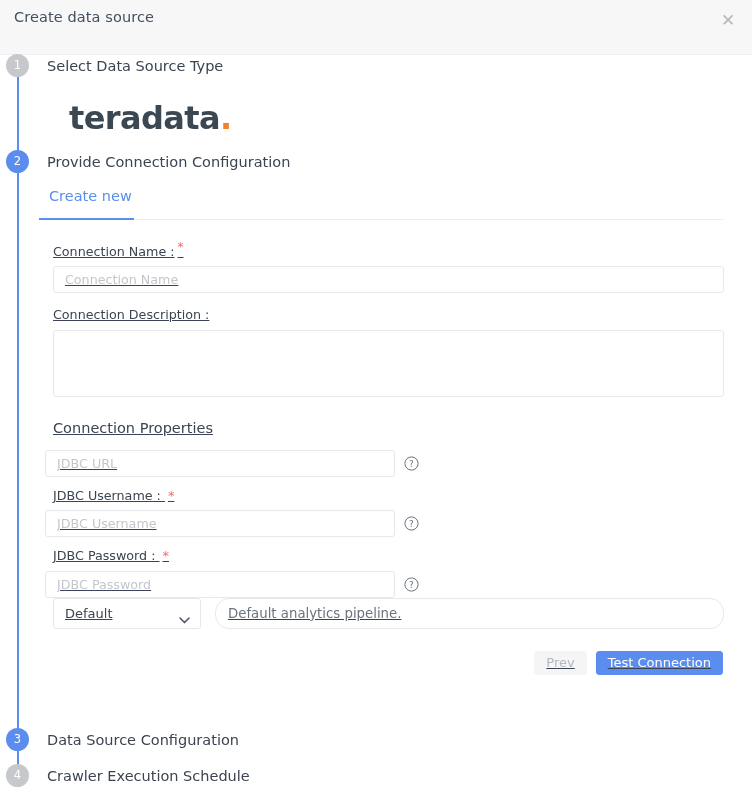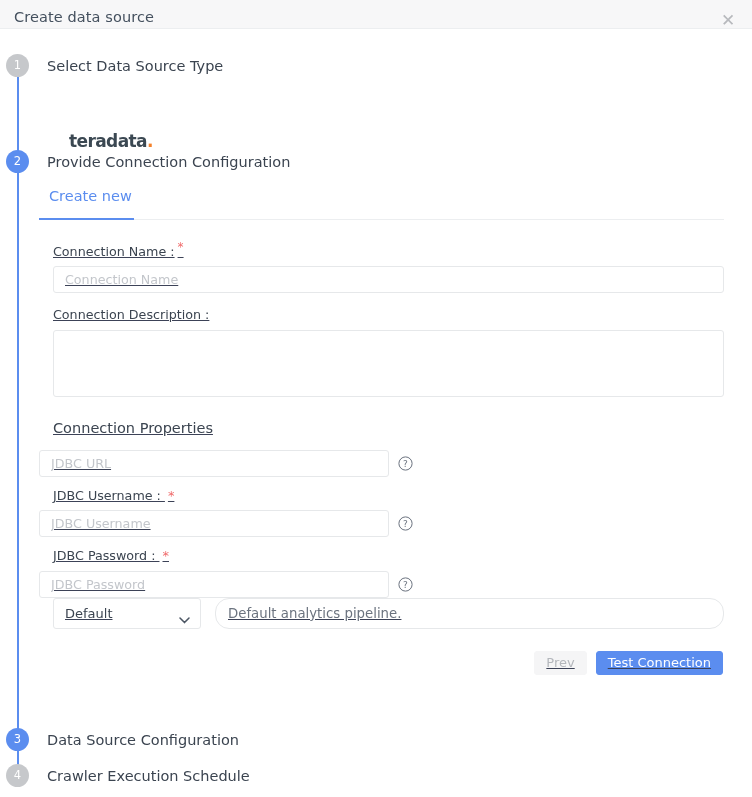--- a/index.html
+++ b/index.html
@@ -15,21 +15,21 @@
     color: #3c4257;
     overflow: hidden;
     position: relative;
   }
 
   
   .dlg-header {
     position: absolute;
     left: 0; top: 0;
     width: 752px;
-    height: 29px;
+    height: 55px;
     background: #f7f7f8;
     border-bottom: 1px solid #eceef0;
   }
   .dlg-title {
     position: absolute;
     left: 14px;
     top: 9px;
     font-size: 14.5px;
     color: #44505e;
     letter-spacing: .1px;
@@ -167,21 +167,21 @@
   .section-heading {
     font-size: 14.5px;
     color: #3b4450;
     margin: 23px 0 14px 14px;
   }
 
   .prop-row {
     position: relative;
     display: flex;
     align-items: center;
-    margin-left: 0;
+    margin-left: 6px;
   }
   .prop-row .input { width: 350px; }
 
   .help-icon {
     width: 15px;
     height: 15px;
     margin-left: 9px;
     flex: 0 0 15px;
     cursor: pointer;
   }
@@ -271,26 +271,25 @@
     color: #ffffff;
     border-color: #5b8def;
   }
 
   
   .logo {
     position: absolute;
     left: 69px;
     top: 99px;
     font-family: "DejaVu Sans", "Liberation Sans", sans-serif;
-    font-size: 17px;
+    font-size: 32px;
     font-weight: bold;
     letter-spacing: -.6px;
     color: #3b4852;
     user-select: none;
-    margin-top: 32px;
   }
   .logo .dot { color: #f4812a; }
 </style>
 </head>
 <body>
 
 <div class="dlg-header">
   <div class="dlg-title">Create data source</div>
   <div class="dlg-close">✕</div>
 </div>

